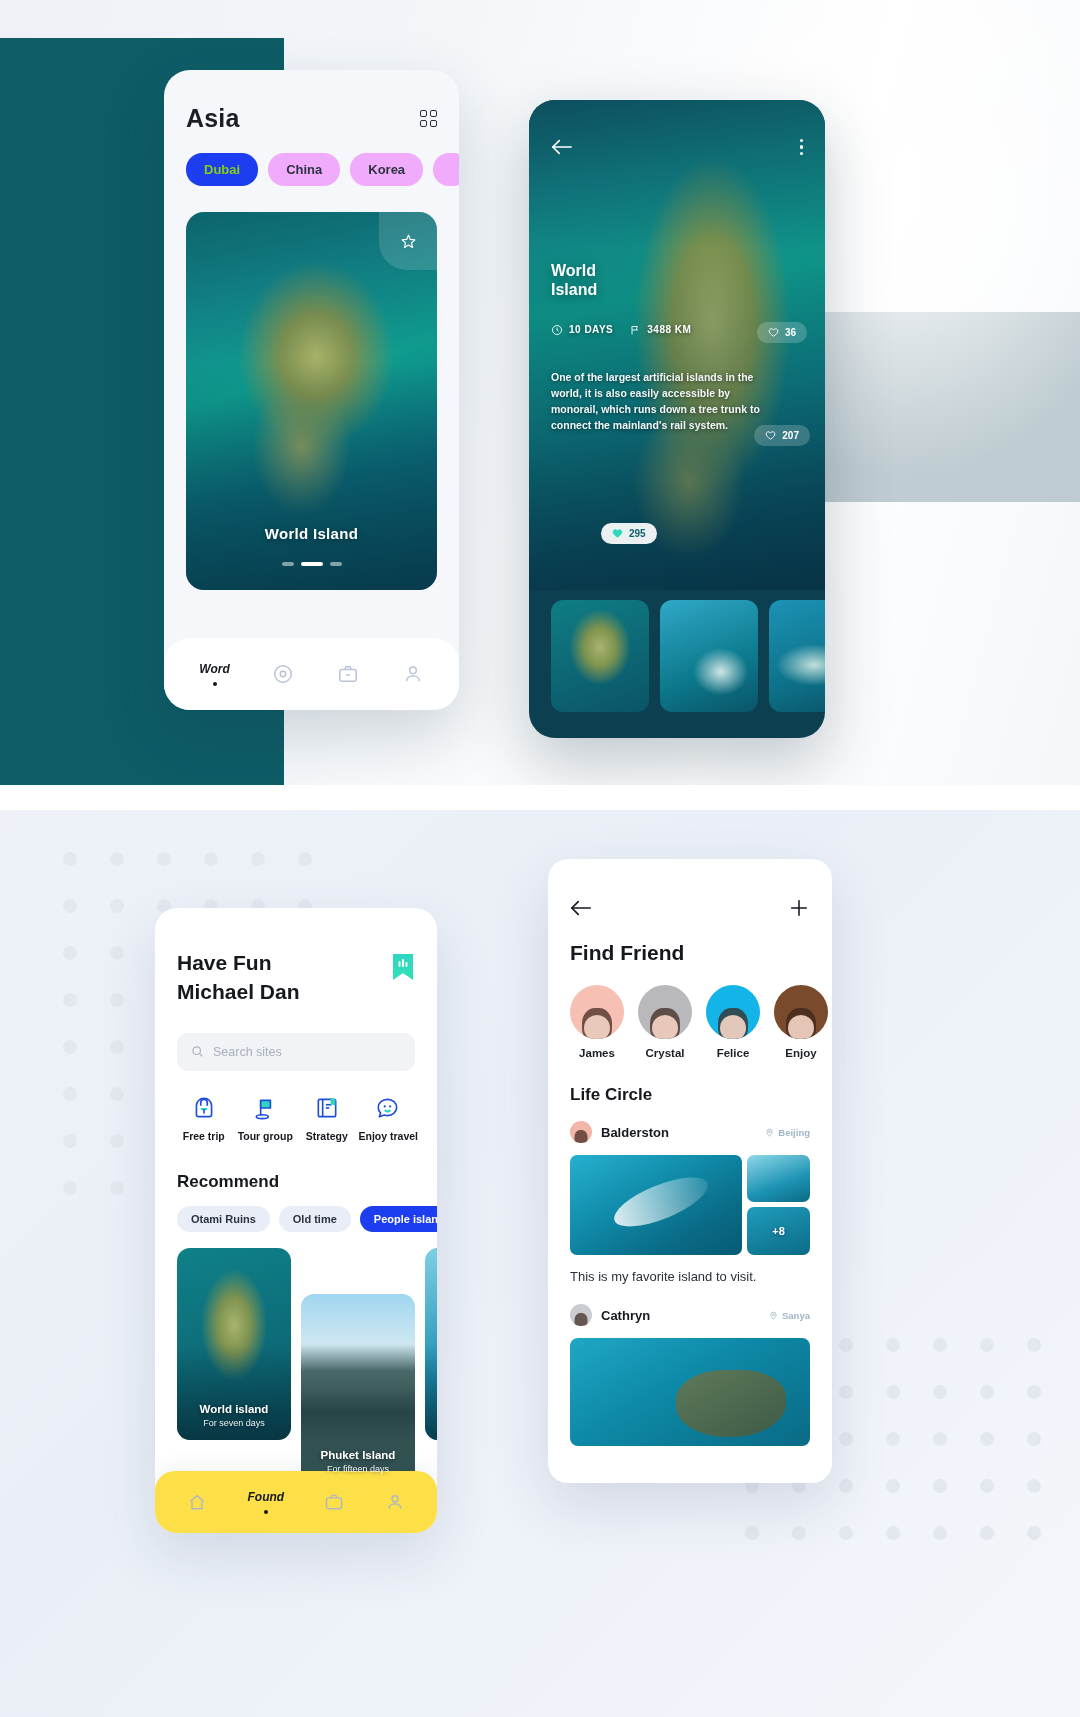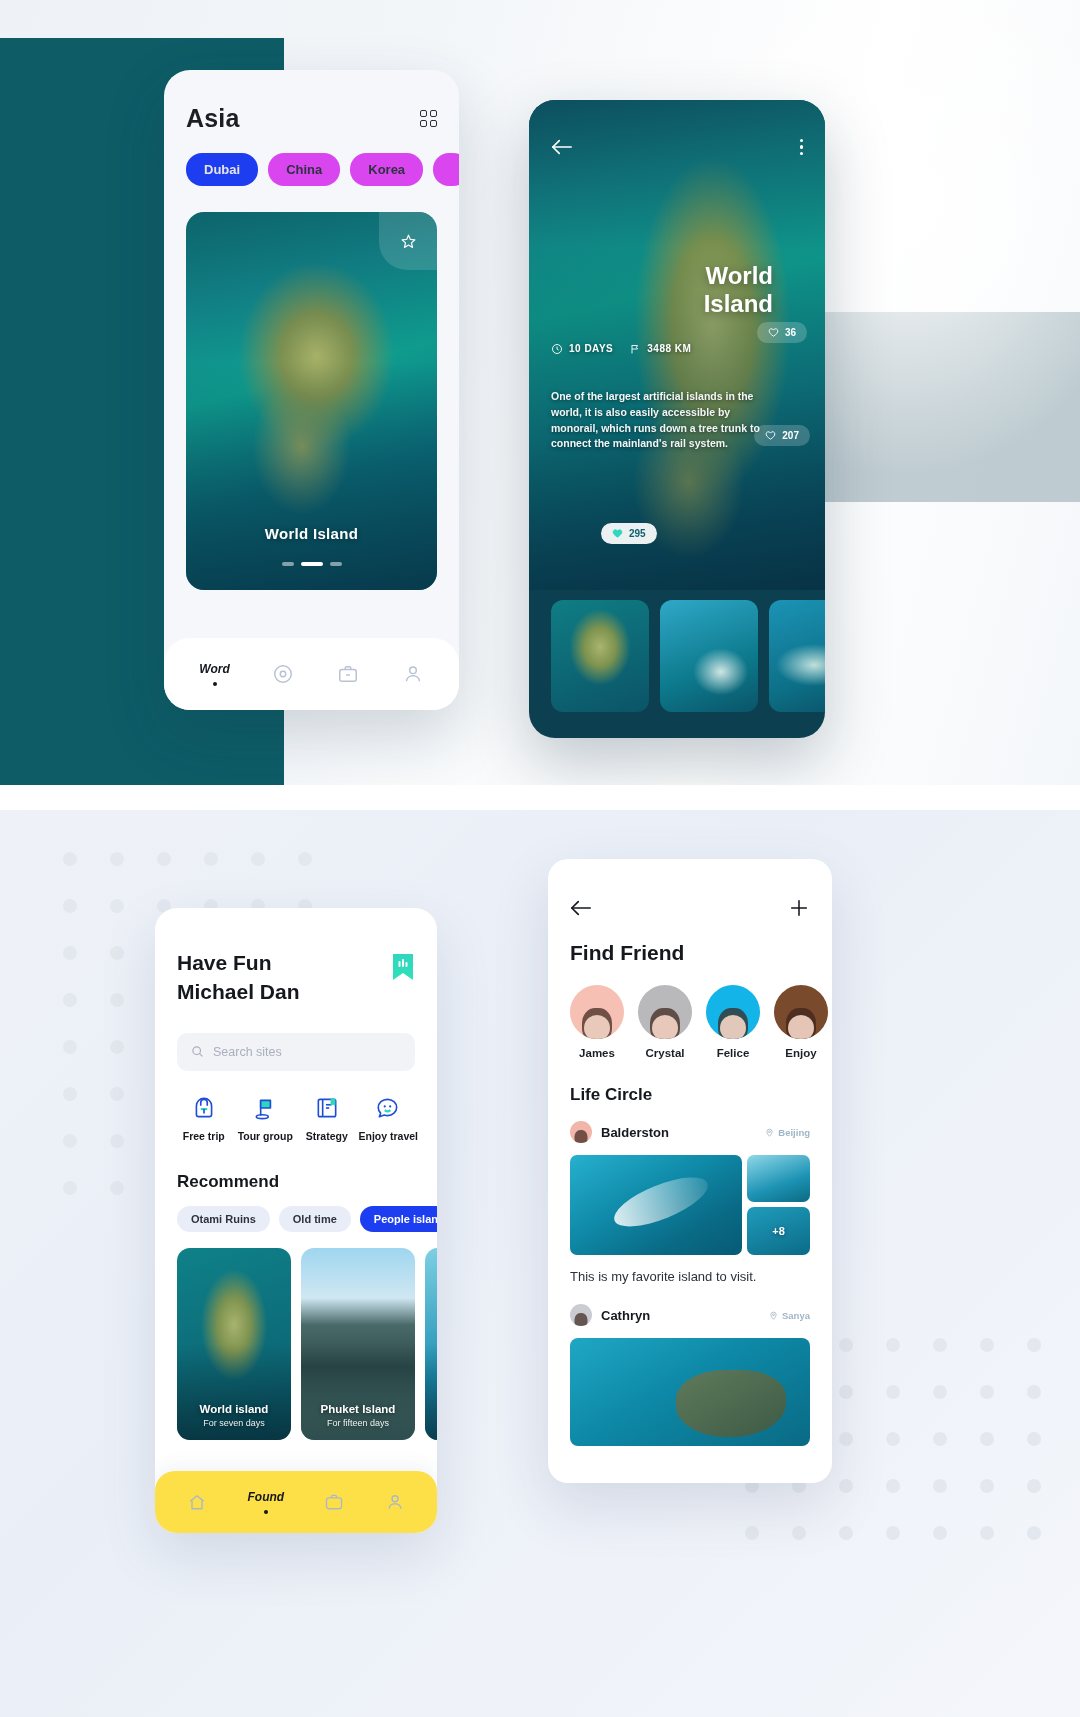--- a/index.html
+++ b/index.html
@@ -40,23 +40,23 @@
   .asia-head {
     display: flex; align-items: center; justify-content: space-between;
     padding: 34px 22px 0 22px;
   }
   .asia-title { font-size: 25px; font-weight: 700; color: #1b1f24; letter-spacing: .2px; }
   .grid-icon { display: grid; grid-template-columns: 1fr 1fr; gap: 3px; }
   .grid-icon i { width: 7px; height: 7px; border: 1.6px solid #2b2f36; border-radius: 2px; display: block; }
   .chip-row { display: flex; gap: 10px; padding: 20px 0 0 22px; }
   .chip {
     padding: 9px 18px; border-radius: 16px; font-size: 13px; font-weight: 600;
-    background: #d946ef; color: #2d3440; white-space: nowrap;
-  }
-  .chip.active { background: #1d3df0; color: #e5e5e5; }
+    background: #f0abfc; color: #2d3440; white-space: nowrap;
+  }
+  .chip.active { background: #1d3df0; color: #84cc16; }
   .hero-card {
     position: relative; margin: 26px 22px 0 22px; height: 378px;
     border-radius: 18px; overflow: hidden;
     background:
       radial-gradient(ellipse 50% 40% at 52% 38%, #a8b268 0%, #7d9150 28%, rgba(40,120,110,0) 62%),
       radial-gradient(ellipse 28% 26% at 46% 62%, #93a563 0%, rgba(30,110,105,0) 70%),
       linear-gradient(165deg, #0e6f74 0%, #12868a 22%, #0f9d8f 44%, #0b6f7d 68%, #0a4f63 100%);
   }
   .hero-card::after {
     content:""; position:absolute; inset:0;
@@ -99,21 +99,21 @@
       linear-gradient(168deg, #105f6e 0%, #127f84 18%, #0f9b8d 40%, #0e7f86 62%, #0b5468 84%, #0a3e53 100%);
   }
   .detail-photo::after {
     content:""; position:absolute; inset:0;
     background: linear-gradient(180deg, rgba(5,42,58,.30) 0%, rgba(5,42,58,.05) 30%, rgba(5,42,58,.30) 70%, rgba(5,42,58,.55) 100%);
   }
   .detail-top { position: absolute; top: 38px; left: 22px; right: 22px; display: flex; justify-content: space-between; align-items: center; z-index: 4; }
   .kebab { display: flex; flex-direction: column; gap: 3px; }
   .kebab i { width: 3.5px; height: 3.5px; border-radius: 50%; background: #fff; display:block; }
   .detail-body { position: absolute; left: 22px; top: 162px; z-index: 4; width: 222px; }
-  .detail-title { color: #fff; font-size: 24px; font-weight: 700; line-height: 1.18; text-shadow: 0 2px 8px rgba(0,0,0,.35); text-align: right; }
+  .detail-title { color: #fff; font-size: 16px; font-weight: 700; line-height: 1.18; text-shadow: 0 2px 8px rgba(0,0,0,.35); }
   .meta-row { display: flex; gap: 16px; align-items: center; margin-top: 24px; }
   .meta { display: flex; gap: 6px; align-items: center; color: #fff; font-size: 10px; font-weight: 600; letter-spacing: .5px; text-shadow: 0 1px 4px rgba(0,0,0,.5); }
   .detail-desc { margin-top: 34px; color: #f2f6f7; font-size: 10.5px; line-height: 1.52; font-weight: 700; text-shadow: 0 1px 4px rgba(0,0,0,.55); }
   .heart-pill {
     position: absolute; z-index: 5; display: flex; align-items: center; gap: 6px;
     border-radius: 14px; padding: 5px 11px; font-size: 10px; font-weight: 600; color: #fff;
     background: rgba(255,255,255,.2);
   }
   .heart-pill.filled { background: rgba(255,255,255,.92); color: #0f5f6c; }
   .thumbs { position: absolute; left: 0; right: 0; bottom: 0; height: 148px; display: flex; gap: 11px; padding: 10px 0 26px 22px; }
@@ -149,21 +149,21 @@
   .cats { display: flex; justify-content: space-between; padding: 24px 18px 0 18px; }
   .cat { display: flex; flex-direction: column; align-items: center; gap: 9px; width: 62px; }
   .catlabel { font-size: 10.5px; font-weight: 700; color: #15181d; white-space: nowrap; }
   .rec-head { font-size: 17px; font-weight: 700; color: #15181d; padding: 30px 0 0 22px; }
   .rec-chips { display: flex; gap: 9px; padding: 14px 0 0 22px; }
   .rchip { padding: 7px 14px; border-radius: 13px; font-size: 11px; font-weight: 600; background: #e9edf7; color: #2c3340; white-space: nowrap; }
   .rchip.active { background: #1d3df0; color: #fff; }
   .rec-cards { display: flex; gap: 10px; padding: 16px 0 0 22px; }
   .rcard { width: 114px; height: 192px; border-radius: 13px; position: relative; flex: 0 0 auto; overflow: hidden; }
   .rcard.c1 { background: radial-gradient(ellipse 44% 44% at 50% 40%, #a8b46e 0%, #7e9350 32%, rgba(20,118,118,0) 66%), linear-gradient(162deg,#0f8188,#0b5a6c); }
-  .rcard.c2 { background: linear-gradient(180deg,#9fd6ef 0%, #cfe7f2 26%, #4a6a6a 40%, #2d4a4a 62%, #6f9a8c 100%); }
+  .rcard.c2 { background: linear-gradient(180deg,#9fd6ef 0%, #cfe7f2 26%, #4a6a6a 40%, #2d4a4a 62%, #6f9a8c 100%); margin-top: 46px; }
   .rcard.c3 { background: linear-gradient(165deg,#7fd0e4,#1b8fb2 60%,#0c657e); }
   .rcard::after { content:""; position:absolute; inset:0; background: linear-gradient(180deg, rgba(0,0,0,0) 50%, rgba(6,30,40,.62) 100%); }
   .rcap { position: absolute; left: 0; right: 0; bottom: 12px; text-align: center; z-index: 2; color: #fff; }
   .rcap b { display: block; font-size: 11.5px; font-weight: 700; text-shadow: 0 1px 4px rgba(0,0,0,.5); }
   .rcap span { display: block; font-size: 9px; margin-top: 3px; opacity: .92; text-shadow: 0 1px 4px rgba(0,0,0,.5); }
   .hf-tabbar {
     position: absolute; bottom: 0; left: 0; right: 0; height: 62px; background: #fde047;
     border-radius: 20px 20px 0 0; box-shadow: 0 -6px 18px rgba(40,60,100,.06);
     display: flex; align-items: center; justify-content: space-around; padding: 0 12px;
   }

